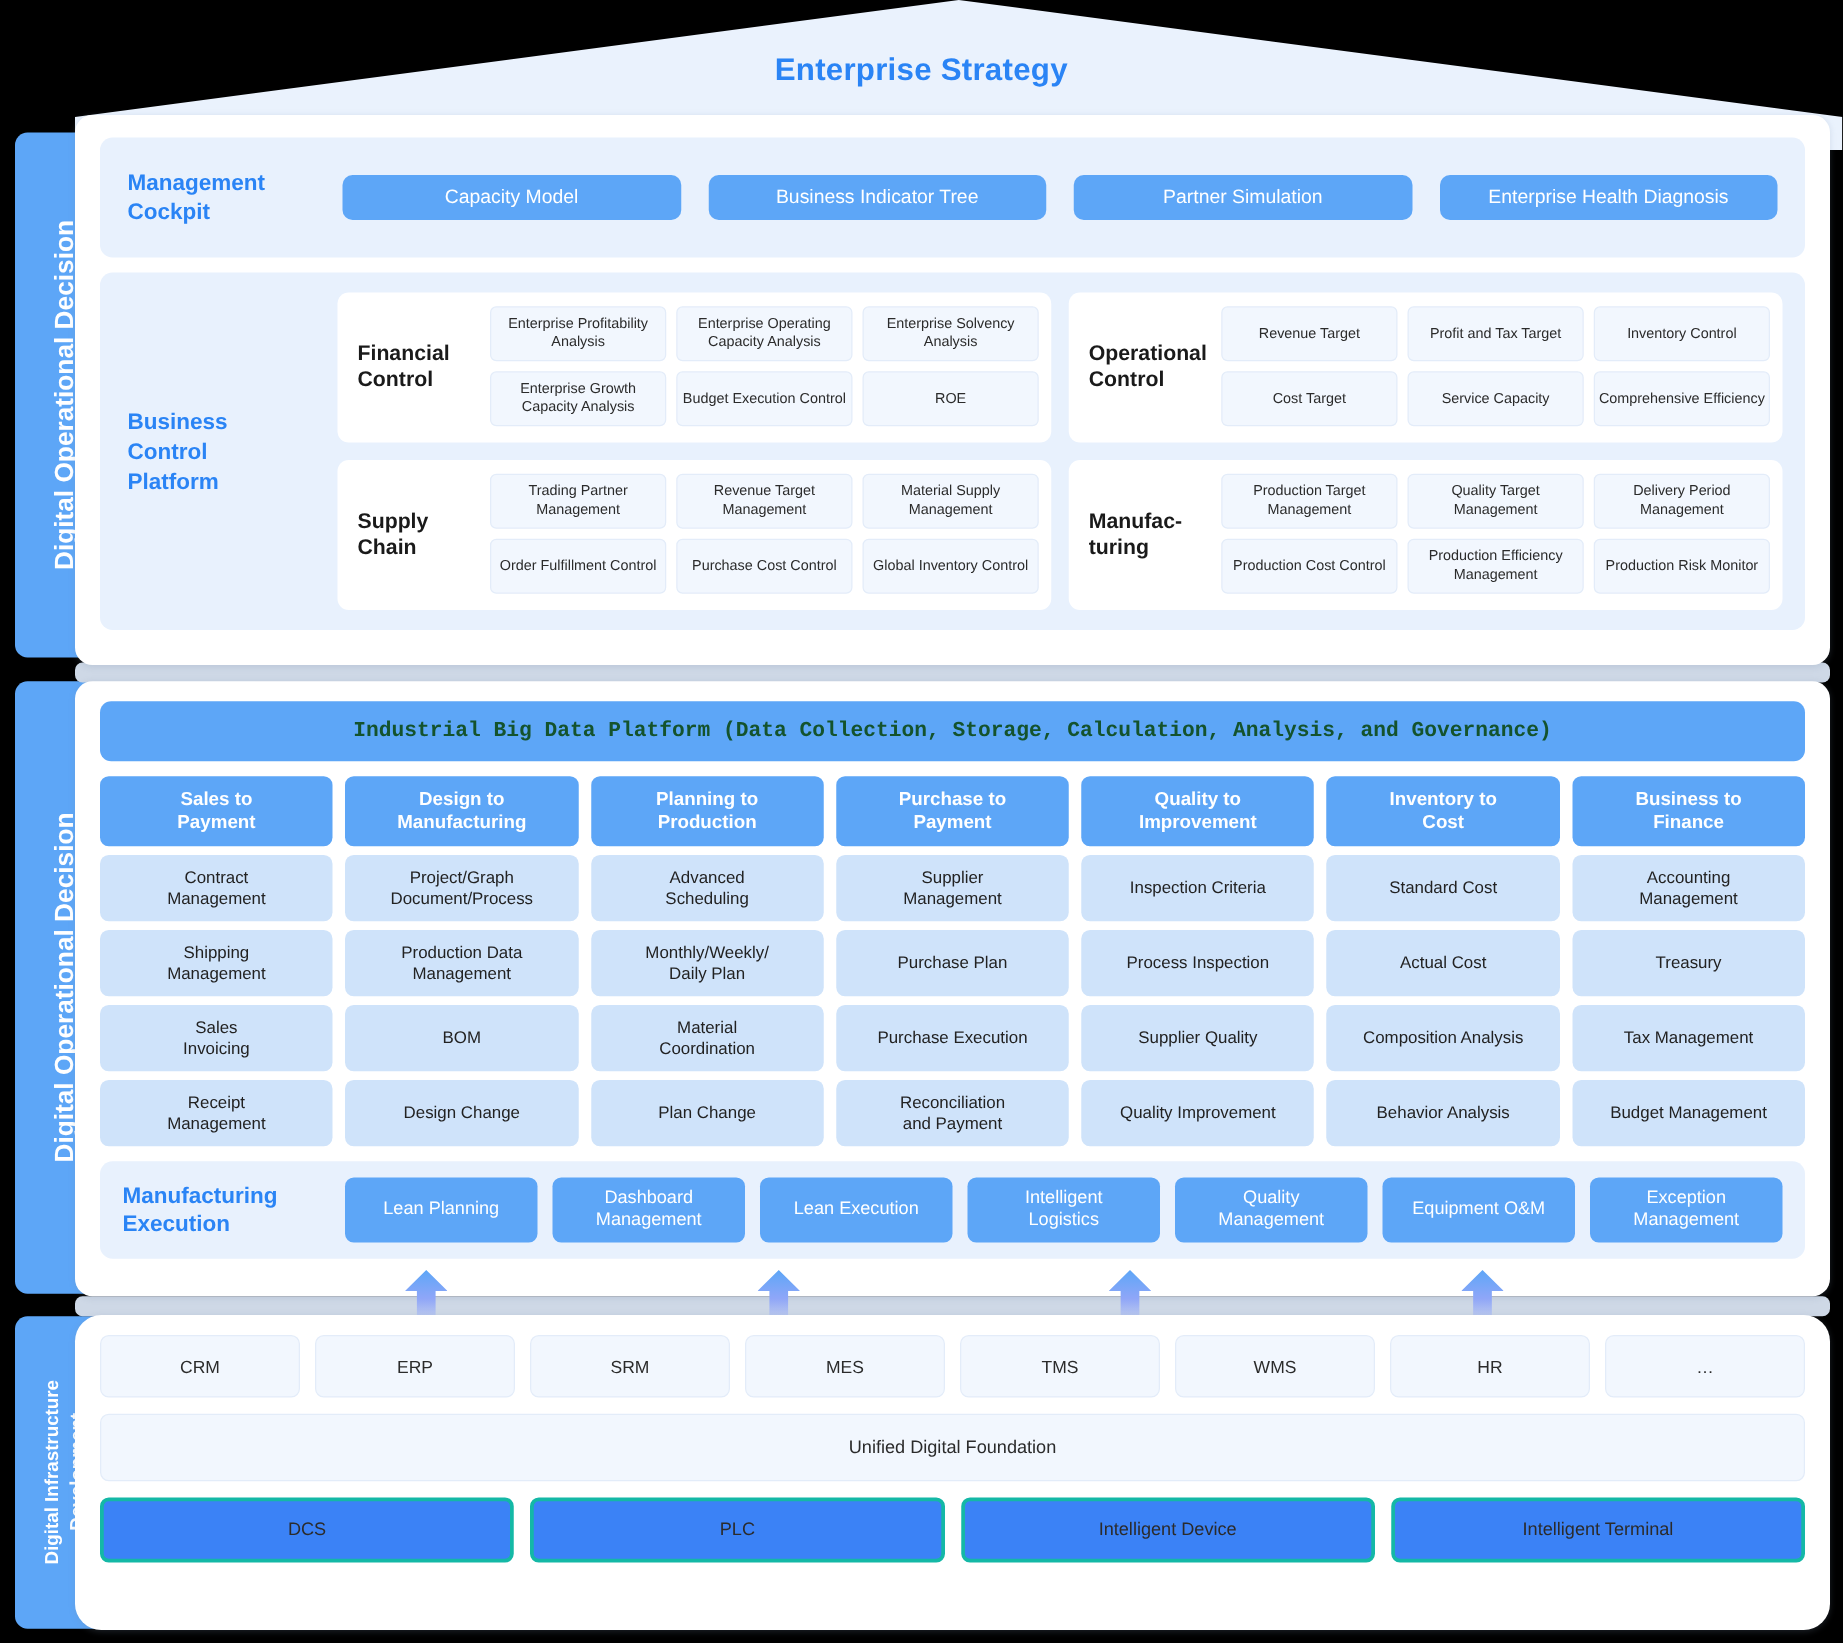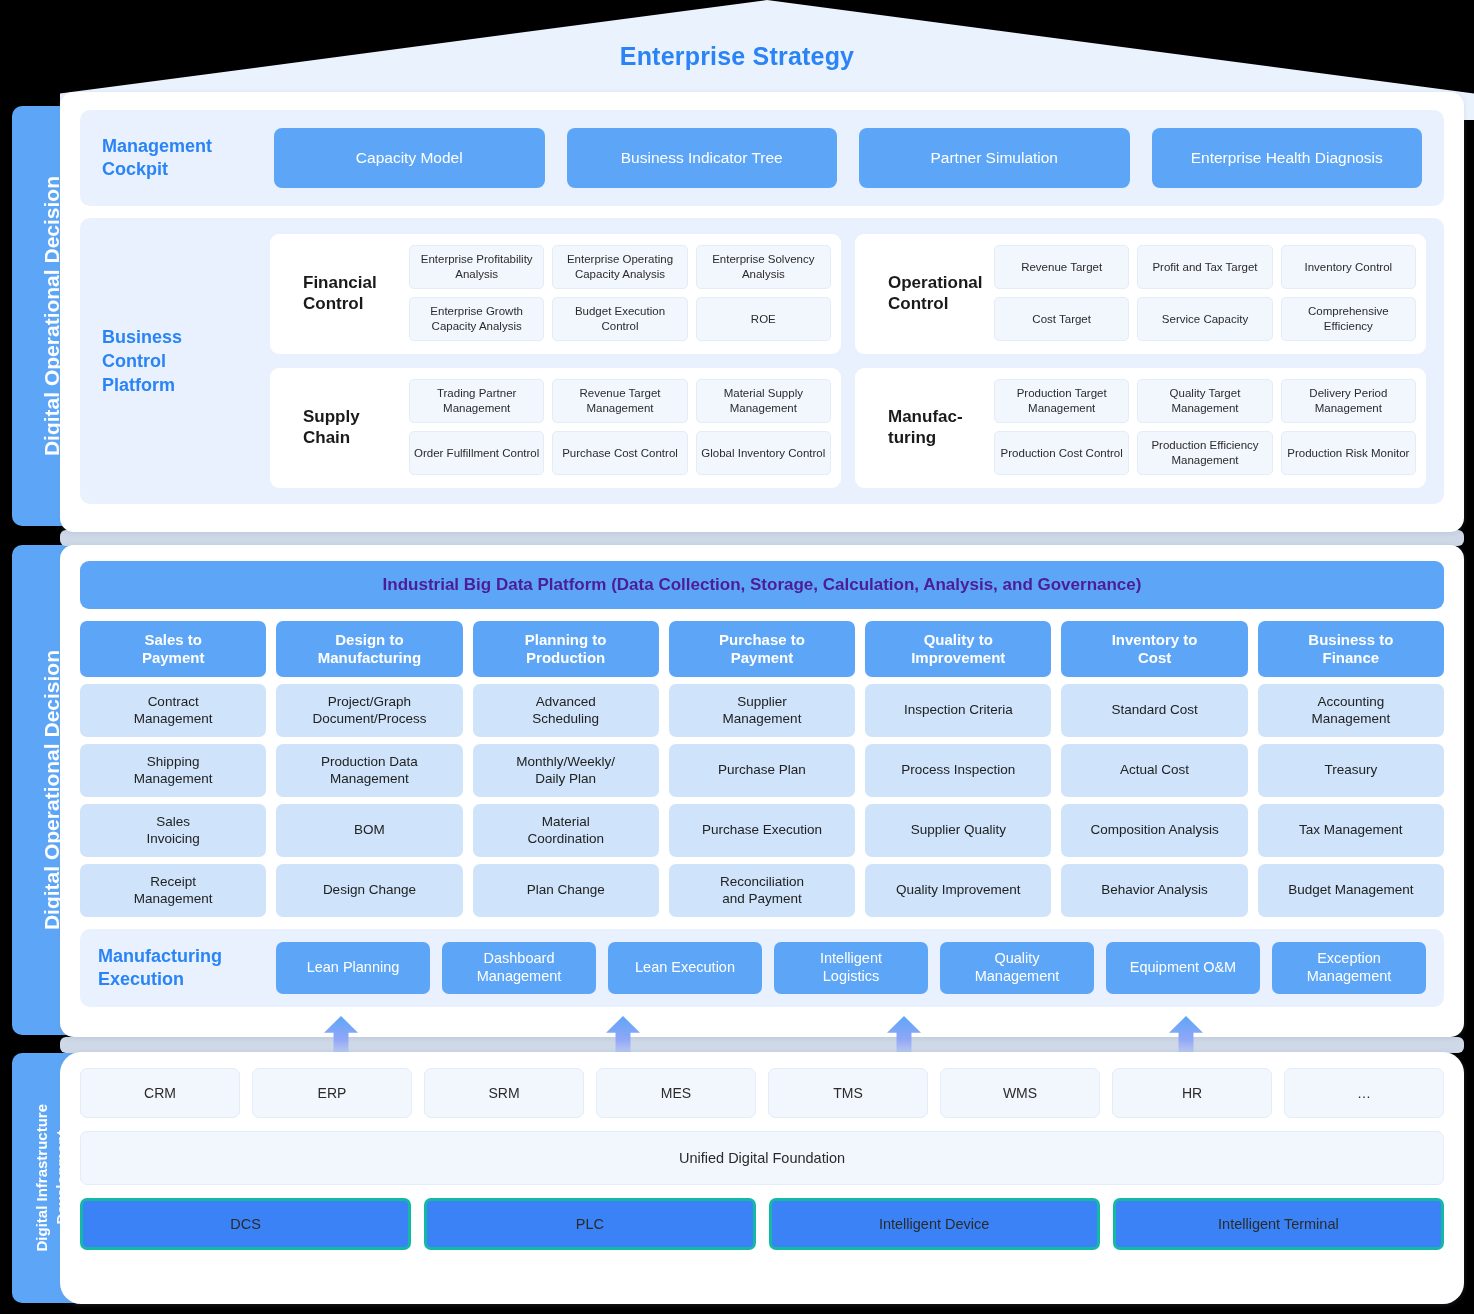--- a/index.html
+++ b/index.html
@@ -60,21 +60,21 @@
     display: flex; align-items: center;
     padding: 18px 22px; height: 96px; margin-bottom: 12px;
   }
   .row-label {
     color: #2a84f5; font-weight: bold; font-size: 18px;
     line-height: 1.3; flex: 0 0 172px;
   }
   .cockpit-btns { display: flex; gap: 22px; flex: 1; }
   .btn-primary {
     flex: 1; background: #5da6f7; color: #fff;
-    border-radius: 8px; height: 60px;
+    border-radius: 8px; height: 36px;
     display: flex; align-items: center; justify-content: center;
     font-size: 15.5px; text-align: center; padding: 0 19px;
   }
 
   .bcp-row { display: flex; padding: 16px 18px 16px 0; height: 286px; }
   .bcp-label {
     color: #2a84f5; font-weight: bold; font-size: 18px;
     line-height: 1.35; flex: 0 0 190px;
     display: flex; align-items: center; padding-left: 22px;
   }
@@ -83,21 +83,21 @@
     gap: 14px;
   }
   .bcp-card {
     background: #ffffff; border-radius: 9px;
     display: grid; grid-template-rows: 1fr 1fr; gap: 0;
     padding: 6px 10px 8px 10px;
   }
   .bcp-sub { display: flex; align-items: center; }
   .bcp-sub-title {
     flex: 0 0 112px; font-size: 17px; font-weight: bold; color: #1a1a1a;
-    line-height: 1.25; padding-left: 6px; margin-left: 17px;
+    line-height: 1.25; padding-left: 6px;
   }
   .bcp-cells {
     flex: 1; display: grid; grid-template-columns: repeat(3, 1fr);
     grid-template-rows: 1fr 1fr; gap: 8px;
   }
   .cell-lite {
     background: #f2f7fe; border: 1px solid #e3ecf9; border-radius: 5px;
     display: flex; align-items: center; justify-content: center;
     text-align: center; font-size: 11.5px; color: #2b2b2b;
     line-height: 1.28; padding: 2px 3px; min-height: 44px;
@@ -106,23 +106,23 @@
   
   .sep {
     position: absolute; left: 60px; width: 1404px; height: 16px;
     background: #ced8e6; border-radius: 6px;
   }
   #sep1 { top: 530px; }
   #sep2 { top: 1037px; }
 
   
   .bigdata-banner {
-    background: #5da6f7; color: #4c1d95; border-radius: 9px;
+    background: #5da6f7; color: #14532d; border-radius: 9px;
     height: 48px; display: flex; align-items: center; justify-content: center;
-    font-size: 17px; font-weight: bold; margin-bottom: 12px;
+    font-size: 17px; font-weight: bold; margin-bottom: 12px; font-family: Liberation Mono, monospace;
   }
   .value-grid {
     display: grid; grid-template-columns: repeat(7, 1fr);
     gap: 10px;
   }
   .vg-head {
     background: #5da6f7; color: #fff; border-radius: 7px;
     height: 56px; display: flex; align-items: center; justify-content: center;
     text-align: center; font-size: 15px; font-weight: bold; line-height: 1.22;
   }

